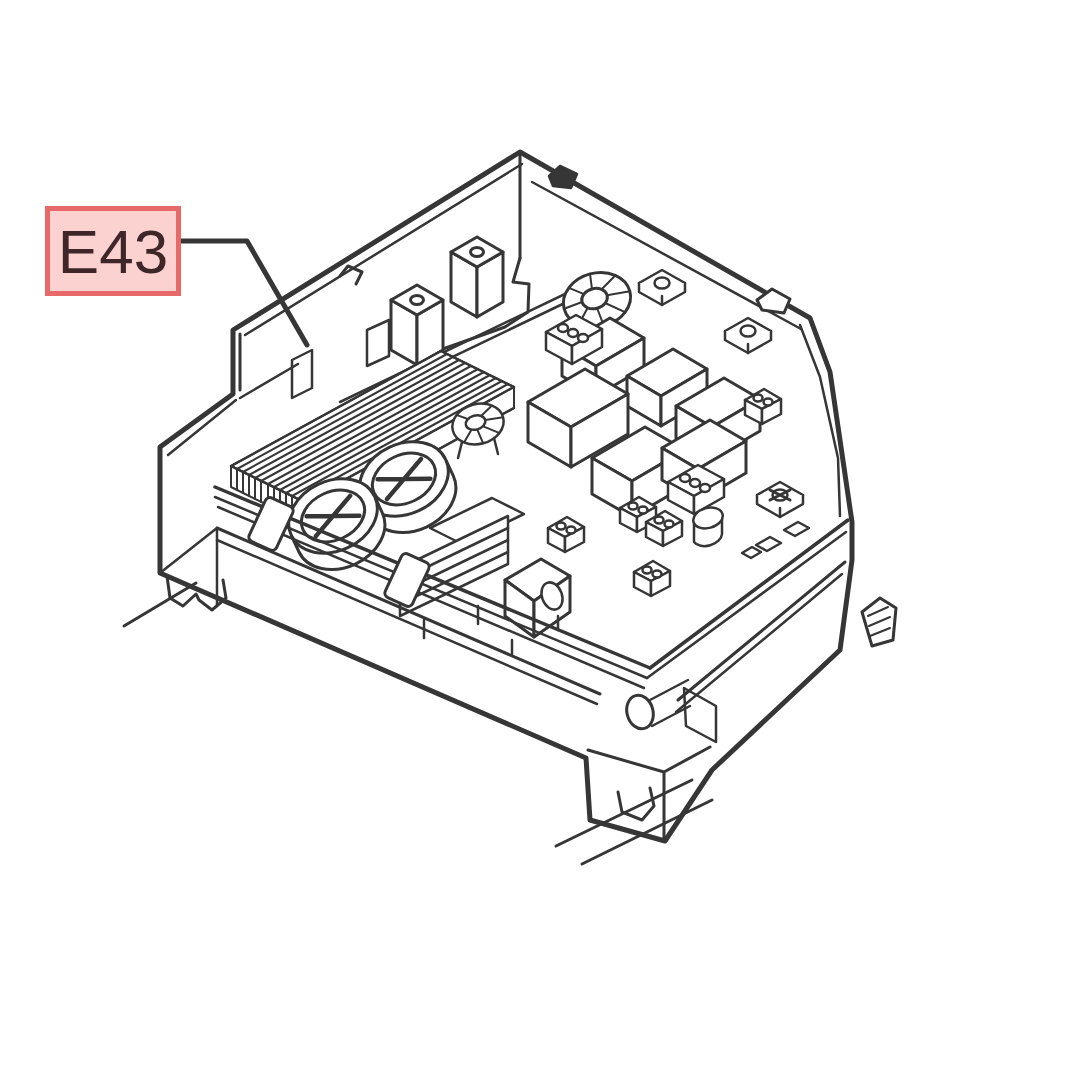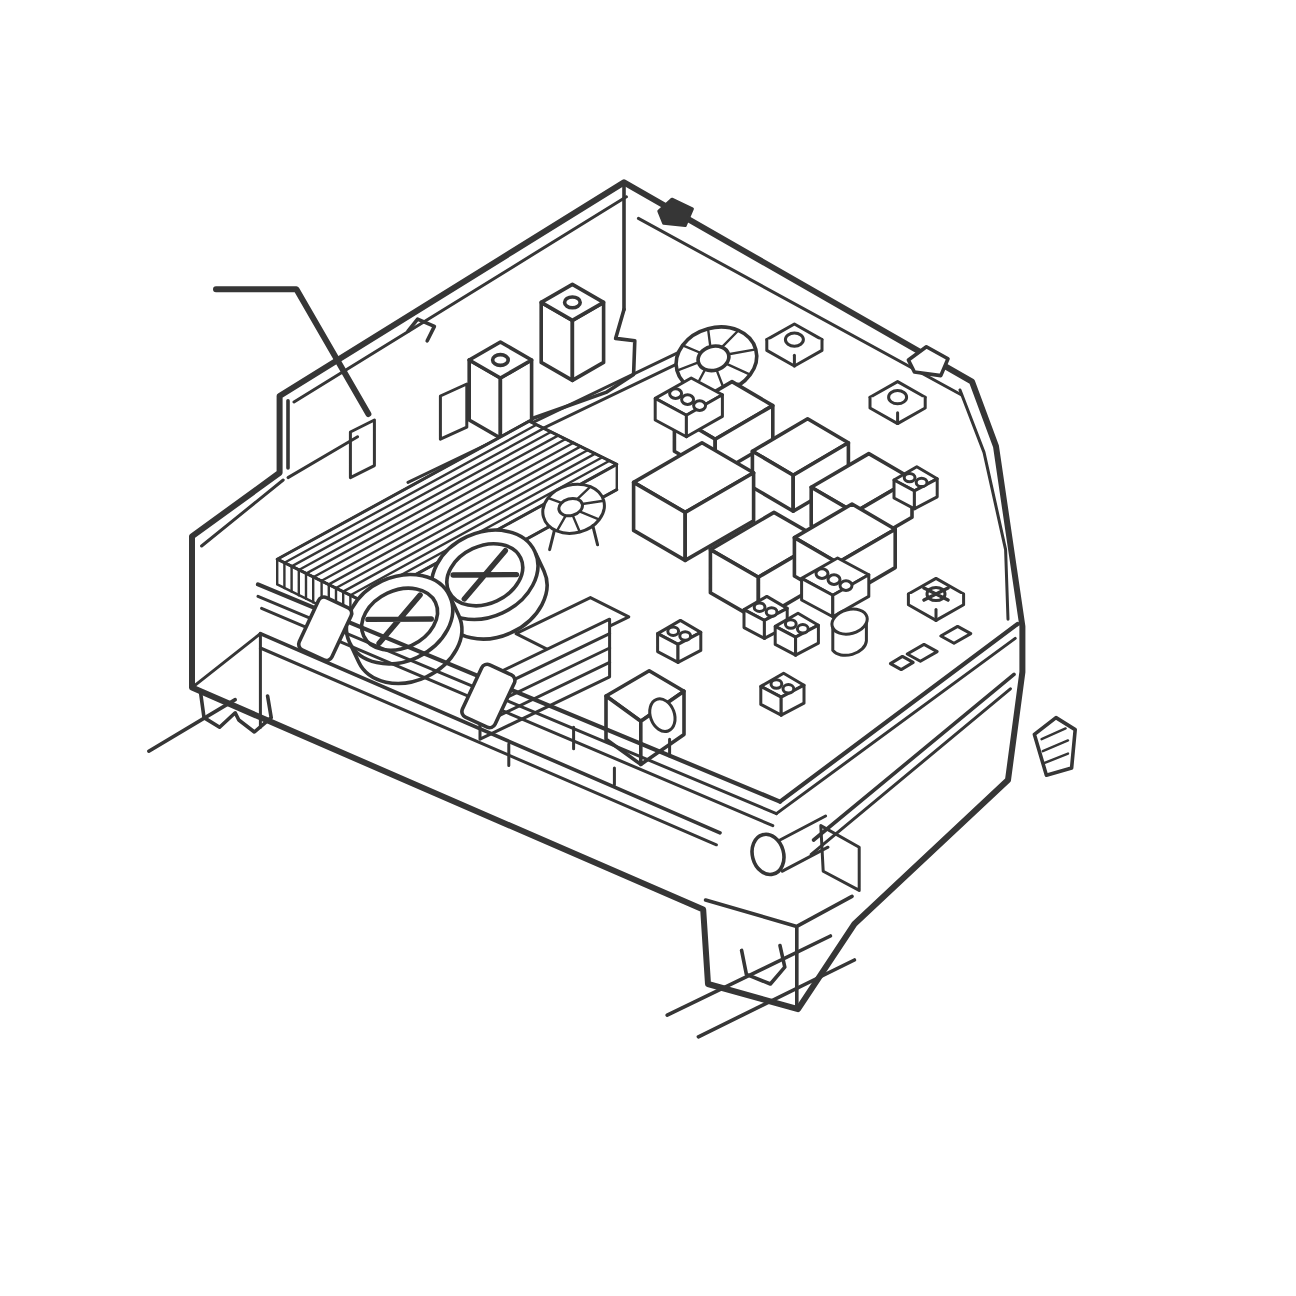--- a/index.html
+++ b/index.html
@@ -239,14 +239,17 @@
 
   <g stroke-width="3">
     <path d="M862,612 L880,598 L896,608 L893,640 L872,646 Z" fill="#fff"></path>
     <path d="M868,616 L888,607 M869,626 L890,617 M870,636 L890,628" stroke-width="2"></path>
   </g>
 
   <path d="M180,241 L247,241 L307,345" stroke-width="5"></path>
 </g>
 </svg>
 
-
+<div class="callout">
+  <span>E43</span>
 </div>
 
+</div>
+
 </body></html>

